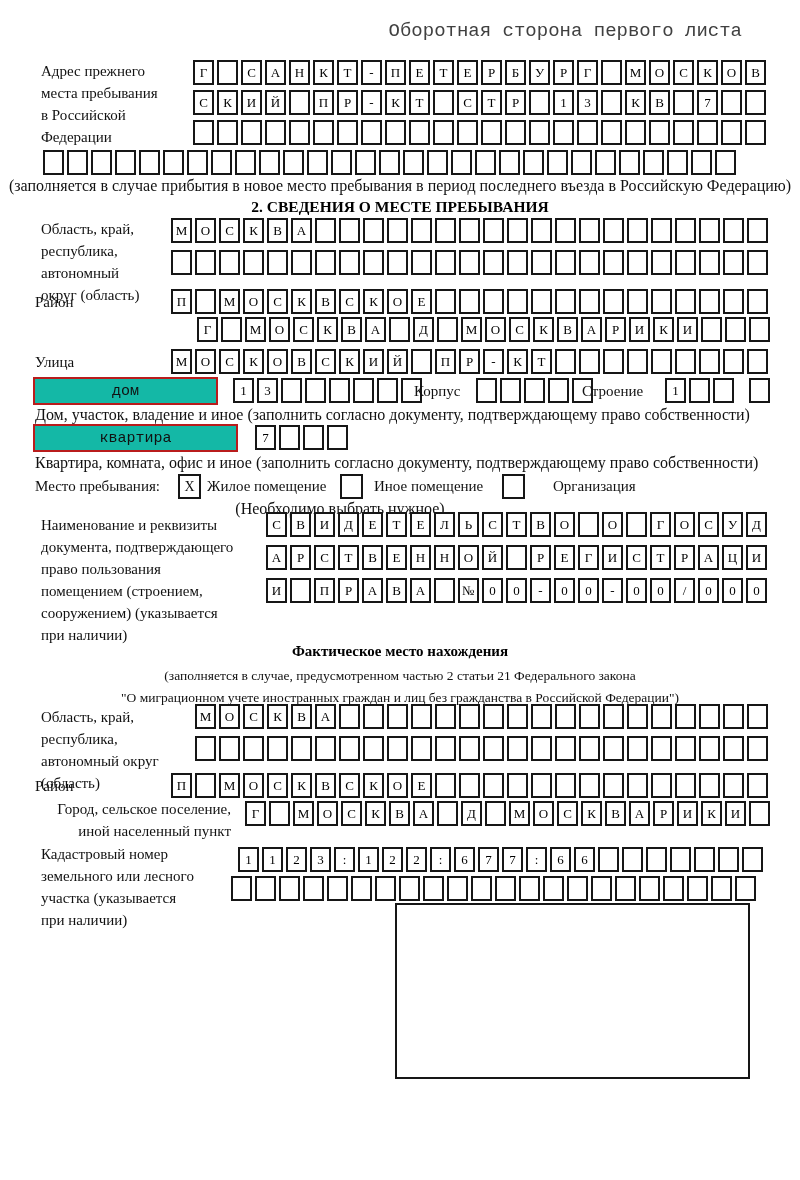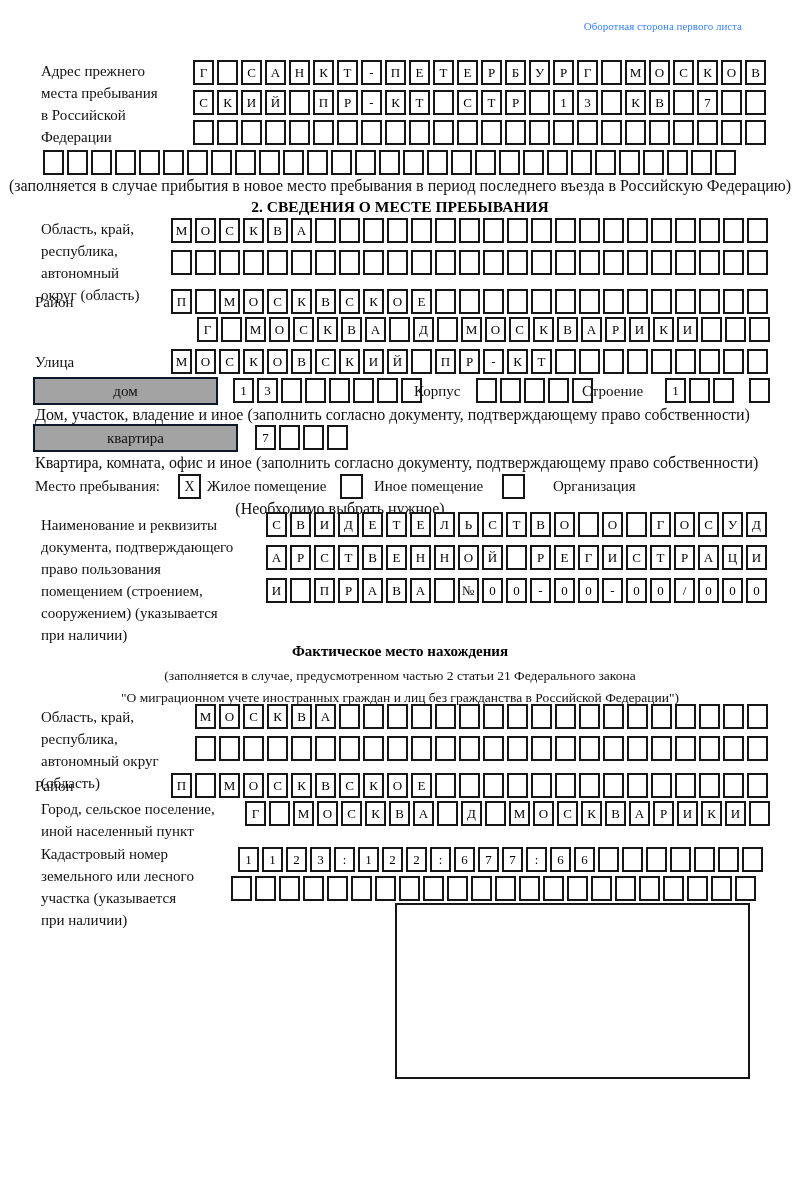--- a/index.html
+++ b/index.html
@@ -9,27 +9,27 @@
   .cell{display:inline-block;width:17px;height:21px;border:2px solid #161616;margin-right:3px;
         text-align:center;font:13px/21px "Liberation Serif","DejaVu Serif",serif;color:#000;
         vertical-align:top;background:#fff;}
   .label{position:absolute;font-size:15px;color:#111;margin-left:6px;}
   .label div{line-height:22px;}
   .single-label{position:absolute;font-size:15px;line-height:20px;color:#111;}
   .caption{position:absolute;font-size:16px;line-height:17px;color:#111;}
   .caption.center{text-align:center;}
   .sec-header{position:absolute;left:0;width:800px;text-align:center;font-weight:bold;
               font-size:15.5px;color:#000;}
-  .wide-box{position:absolute;border:2px solid #0f172a;height:24px;display:flex;
-            align-items:center;justify-content:center;font-size:15px;background:#a3a3a3;}
+  .wide-box{position:absolute;border:2px solid #b91c1c;height:24px;display:flex;
+            align-items:center;justify-content:center;font-size:15px;background:#14b8a6;font-family:Liberation Mono, monospace;}
   .chk{position:absolute;width:19px;height:21px;border:2px solid #161616;text-align:center;
        font:14px/21px "Liberation Serif","DejaVu Serif",serif;background:#fff;}
   .stamp-box{position:absolute;border:2px solid #161616;background:#fff;}
   .gap4 .cell:nth-child(4){margin-left:12px;}
-  .corner{position:absolute;font-size:11px;color:#3b82f6;}
+  .corner{position:absolute;font-size:19px;color:#404040;font-family:Liberation Mono, monospace;}
   .botcap{position:absolute;text-align:center;font-size:13.5px;line-height:22.5px;color:#111;}
   .botcap div{white-space:nowrap;}
 </style>
 </head>
 <body>
 
 <div id="page">
 
   <div class="corner" style="top:20px;right:58px;">Оборотная сторона первого листа</div>
 
@@ -106,21 +106,21 @@
       <div>республика,</div>
       <div>автономный округ</div>
       <div>(область)</div>
     </div>
   <div class="row" style="left:182px;top:704px;"><span class="cell">М</span><span class="cell">О</span><span class="cell">С</span><span class="cell">К</span><span class="cell">В</span><span class="cell">А</span><span class="cell"></span><span class="cell"></span><span class="cell"></span><span class="cell"></span><span class="cell"></span><span class="cell"></span><span class="cell"></span><span class="cell"></span><span class="cell"></span><span class="cell"></span><span class="cell"></span><span class="cell"></span><span class="cell"></span><span class="cell"></span><span class="cell"></span><span class="cell"></span><span class="cell"></span><span class="cell"></span></div>
   <div class="row" style="left:182px;top:736px;"><span class="cell"></span><span class="cell"></span><span class="cell"></span><span class="cell"></span><span class="cell"></span><span class="cell"></span><span class="cell"></span><span class="cell"></span><span class="cell"></span><span class="cell"></span><span class="cell"></span><span class="cell"></span><span class="cell"></span><span class="cell"></span><span class="cell"></span><span class="cell"></span><span class="cell"></span><span class="cell"></span><span class="cell"></span><span class="cell"></span><span class="cell"></span><span class="cell"></span><span class="cell"></span><span class="cell"></span></div>
 
   <div class="single-label" style="left:35px;top:776px;">Район</div>
   <div class="row" style="left:158px;top:773px;"><span class="cell">П</span><span class="cell"></span><span class="cell">М</span><span class="cell">О</span><span class="cell">С</span><span class="cell">К</span><span class="cell">В</span><span class="cell">С</span><span class="cell">К</span><span class="cell">О</span><span class="cell">Е</span><span class="cell"></span><span class="cell"></span><span class="cell"></span><span class="cell"></span><span class="cell"></span><span class="cell"></span><span class="cell"></span><span class="cell"></span><span class="cell"></span><span class="cell"></span><span class="cell"></span><span class="cell"></span><span class="cell"></span><span class="cell"></span></div>
 
-  <div class="label" style="left:35px;top:798px;width:200px;">
+  <div class="label" style="left:25px;top:798px;width:200px;text-align:right;">
       <div>Город, сельское поселение,</div>
       <div>иной населенный пункт</div>
     </div>
   <div class="row" style="left:232px;top:801px;"><span class="cell">Г</span><span class="cell"></span><span class="cell">М</span><span class="cell">О</span><span class="cell">С</span><span class="cell">К</span><span class="cell">В</span><span class="cell">А</span><span class="cell"></span><span class="cell">Д</span><span class="cell"></span><span class="cell">М</span><span class="cell">О</span><span class="cell">С</span><span class="cell">К</span><span class="cell">В</span><span class="cell">А</span><span class="cell">Р</span><span class="cell">И</span><span class="cell">К</span><span class="cell">И</span><span class="cell"></span></div>
 
   <div class="label" style="left:35px;top:843px;width:190px;">
       <div>Кадастровый номер</div>
       <div>земельного или лесного</div>
       <div>участка (указывается</div>
       <div>при наличии)</div>

